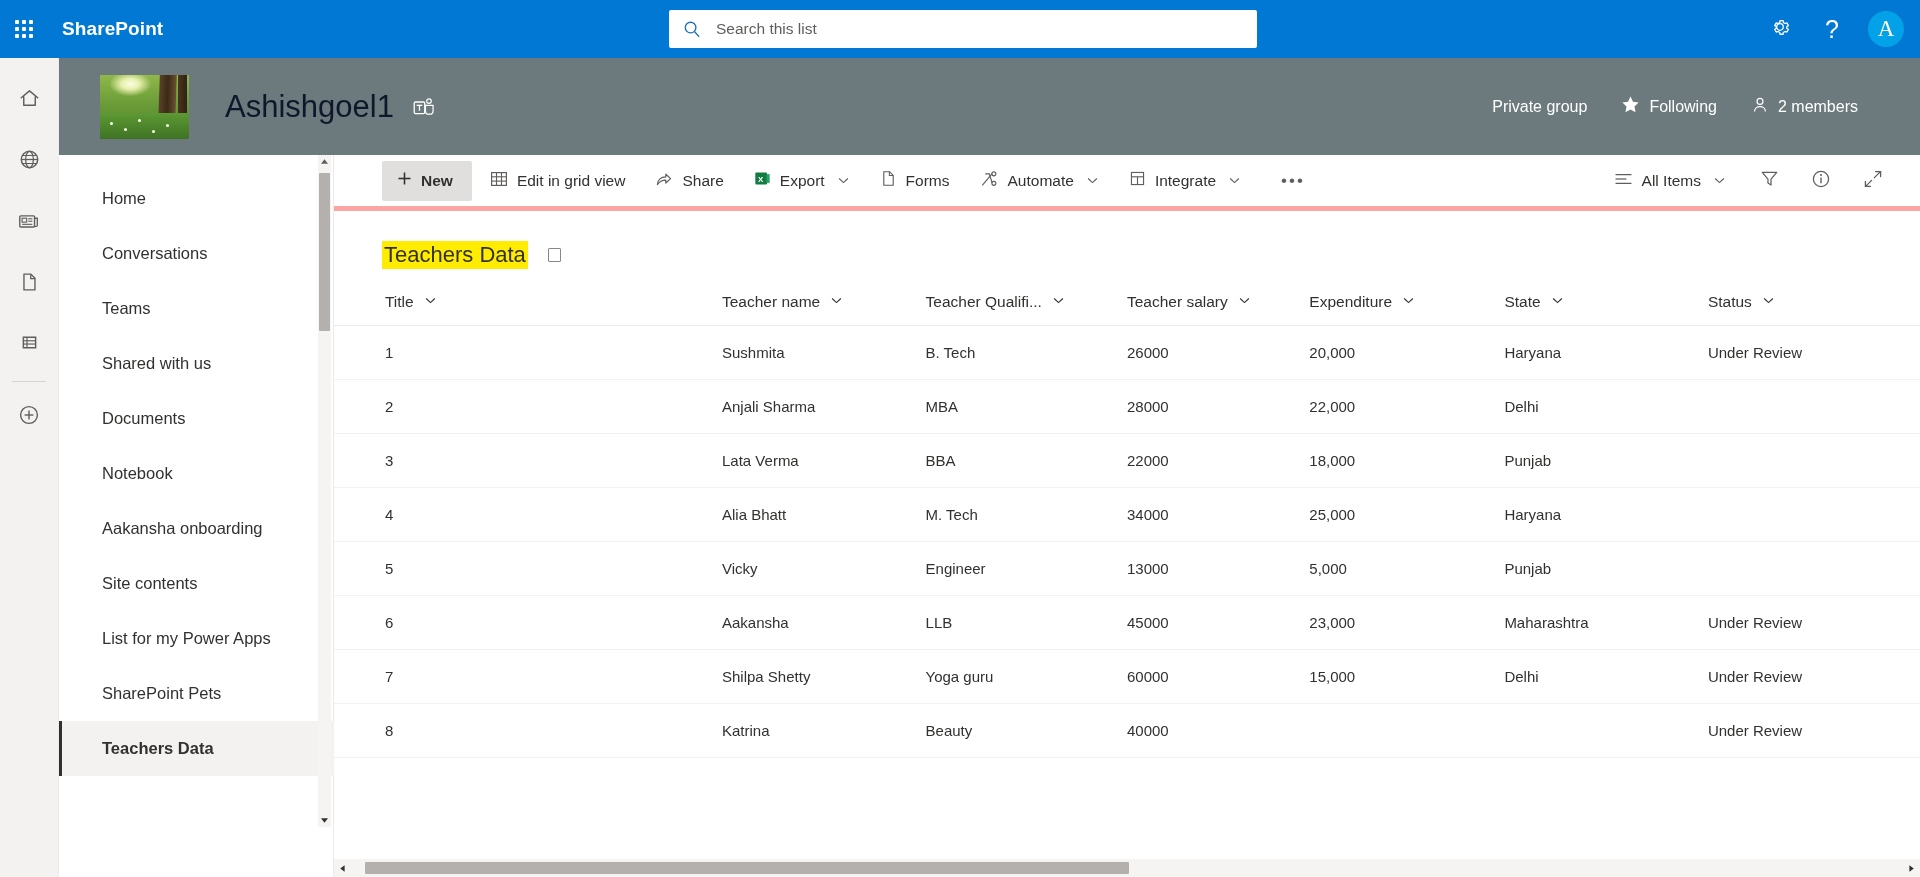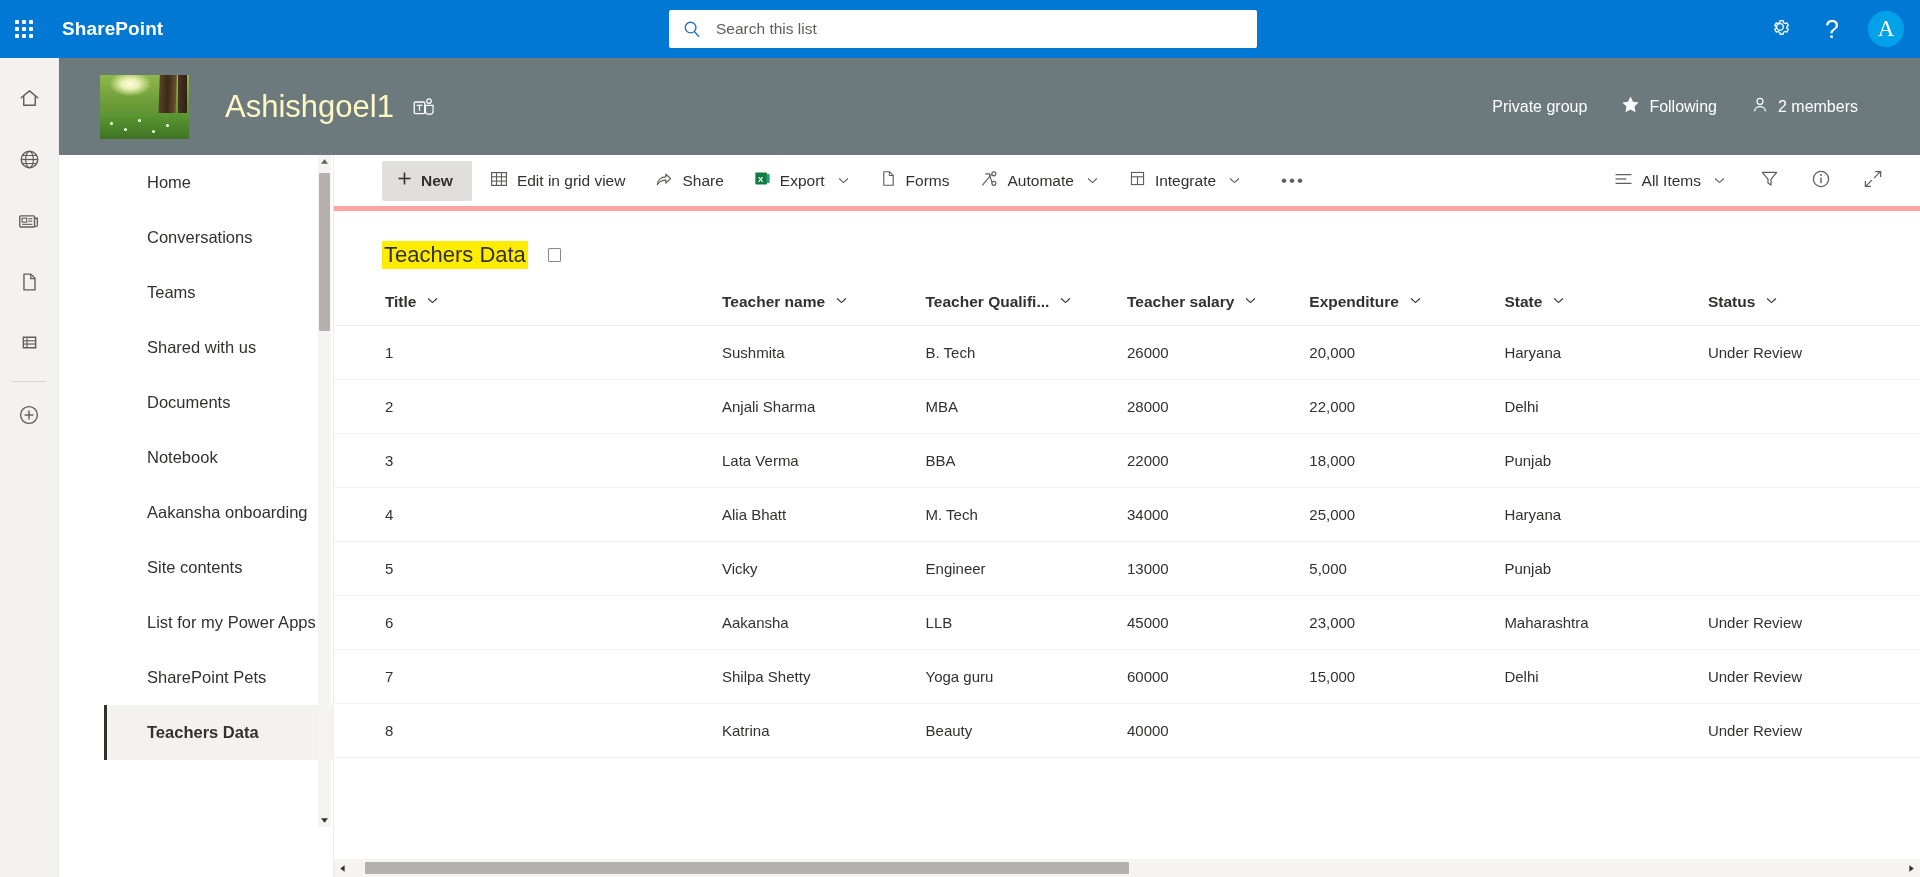--- a/index.html
+++ b/index.html
@@ -94,38 +94,38 @@
   .site-thumb .fl1, .site-thumb .fl2, .site-thumb .fl3,
   .site-thumb .fl4, .site-thumb .fl5 {
     position: absolute; width: 3px; height: 3px; background: #f4ffe8; border-radius: 50%;
   }
   .site-thumb .fl1 { left: 10px; bottom: 14px; }
   .site-thumb .fl2 { left: 24px; bottom: 8px; }
   .site-thumb .fl3 { left: 38px; bottom: 17px; }
   .site-thumb .fl4 { left: 52px; bottom: 6px; }
   .site-thumb .fl5 { left: 66px; bottom: 12px; }
   .site-title {
-    color: #fef9c3; font-size: 31px; margin-left: 36px; white-space: nowrap;
+    color: #0f172a; font-size: 31px; margin-left: 36px; white-space: nowrap;
     cursor: pointer; font-weight: normal;
   }
   .teams-ic { margin-left: 18px; display: flex; align-items: center; cursor: pointer; }
   .site-right {
     margin-left: auto; margin-right: 62px; display: flex; align-items: center;
     color: #ffffff; font-size: 16px; gap: 34px;
   }
   .site-right .chip { display: flex; align-items: center; gap: 9px; cursor: pointer; white-space: nowrap; }
   .site-right .plain { cursor: default; white-space: nowrap; }
 
   
   .leftnav {
     position: absolute; top: 155px; left: 59px; width: 275px; height: 722px;
     background: #ffffff; border-right: 1px solid #edebe9;
   }
   .nav-scroll {
-    position: absolute; top: 0; left: 0; width: 275px; height: 672px; overflow: hidden; margin-left: 45px;
+    position: absolute; top: 16px; left: 0; width: 275px; height: 672px; overflow: hidden;
   }
   .nav-item {
     height: 55px; display: flex; align-items: center; padding-left: 43px;
     font-size: 16.5px; color: #323130; cursor: pointer; position: relative;
     white-space: nowrap;
   }
   .nav-item.child { padding-left: 43px; }
   .nav-item.selected {
     background: #f3f2f1; font-weight: bold;
   }
@@ -188,21 +188,21 @@
     font-size: 22px; color: #323130; background: #ffec00; padding: 0 2px;
     line-height: 1.28; cursor: pointer;
   }
   .list-title-ic {
     width: 13px; height: 14px; border: 1.5px solid #8a8886; margin-left: 20px;
     border-radius: 1px;
   }
 
   table.grid { width: 100%; border-collapse: collapse; table-layout: fixed; }
   table.grid th {
-    text-align: left; font-weight: bold; font-size: 15.5px; color: #323130;
+    text-align: left; font-weight: normal; font-size: 15.5px; color: #323130;
     padding: 10px 0 14px 0; border-bottom: 1px solid #edebe9; vertical-align: bottom;
   }
   table.grid th .hdr { display: flex; align-items: center; gap: 10px; cursor: pointer; }
   table.grid td {
     font-size: 15px; color: #323130; height: 54px; padding: 0;
     border-bottom: 1px solid #f3f2f1; vertical-align: middle;
   }
   tr.row { cursor: pointer; }
   .c-sel { width: 48px; }
   .c-title { width: 318px; }

